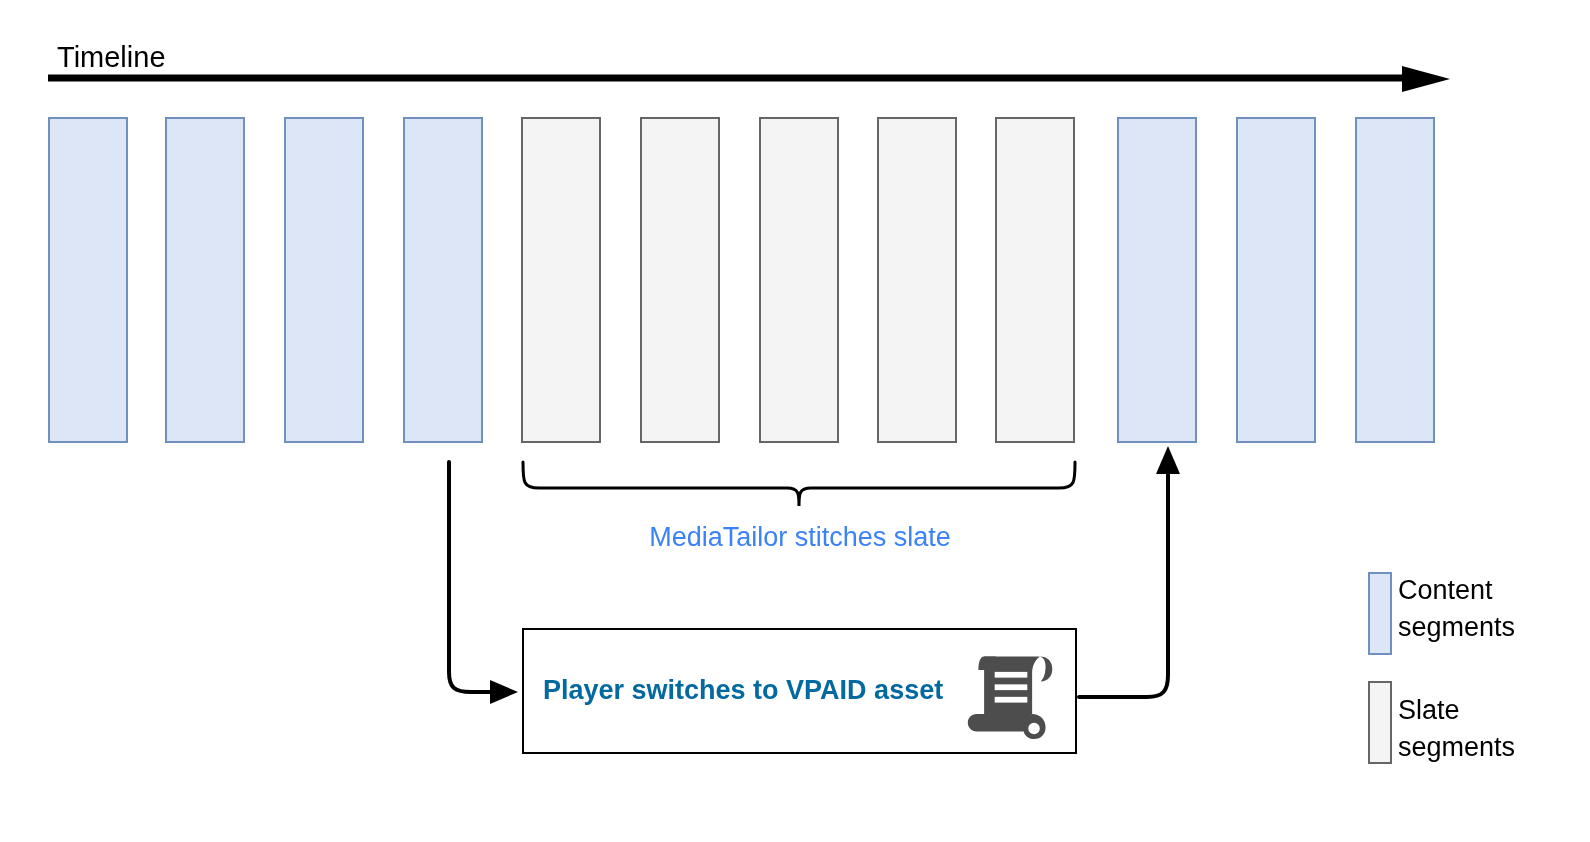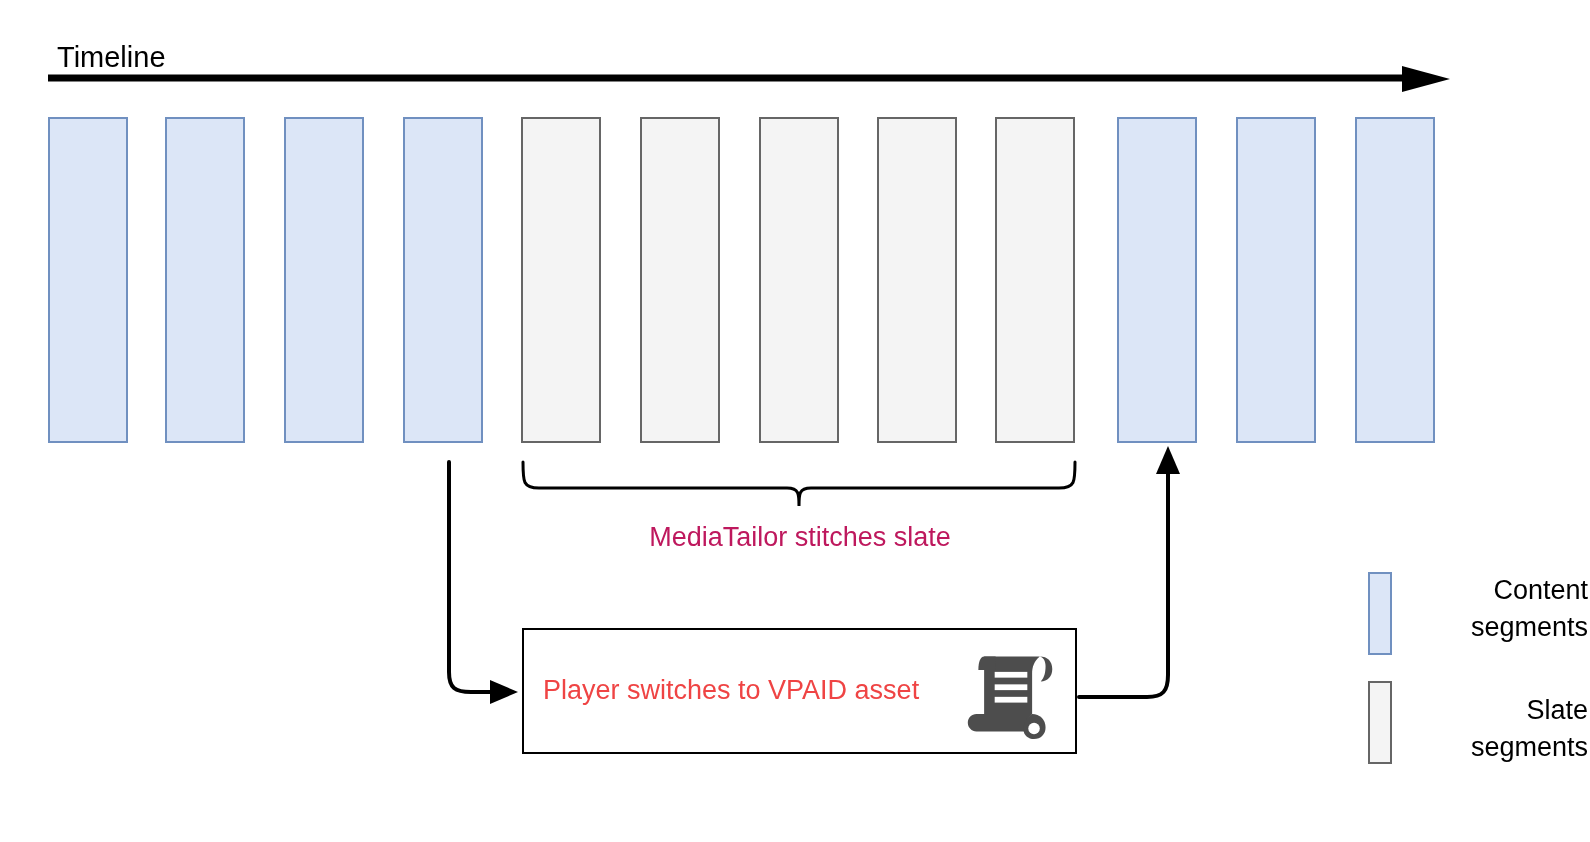--- a/index.html
+++ b/index.html
@@ -56,40 +56,41 @@
   #avail-brace { left: 515px; top: 450px; }
 
   
   #avail-caption {
     left: 600px;
     top: 520px;
     width: 400px;
     text-align: center;
     font-size: 27px;
     line-height: 35px;
-    color: #be185d;
+    color: #3b82f6;
   }
 
   
   #vpaid-box {
     left: 522px;
     top: 628px;
     width: 555px;
     height: 126px;
     box-sizing: border-box;
     border: 2px solid #000000;
     background: #ffffff;
   }
   #vpaid-label {
     left: 543px;
     top: 673px;
     font-size: 27px;
     line-height: 34px;
-    color: #ef4444;
+    color: #0369a1;
     white-space: nowrap;
+    font-weight: bold;
   }
   #scroll-icon {
     left: 963px;
     top: 645px;
     width: 96px;
     height: 96px;
   }
 
   
   #connector-left { left: 430px; top: 450px; }
@@ -108,21 +109,21 @@
     border: 2px solid #7090c0;
   }
   #legend-swatch-slate {
     top: 681px;
     background: #f4f4f4;
     border: 2px solid #666666;
   }
   .legend-label {
     left: 1398px;
     width: 190px;
-    text-align: right;
+    text-align: left;
     font-size: 27px;
     line-height: 37px;
     color: #000;
   }
   #legend-label-content { top: 572px; }
   #legend-label-slate   { top: 692px; }
 </style>
 </head>
 <body>
 

